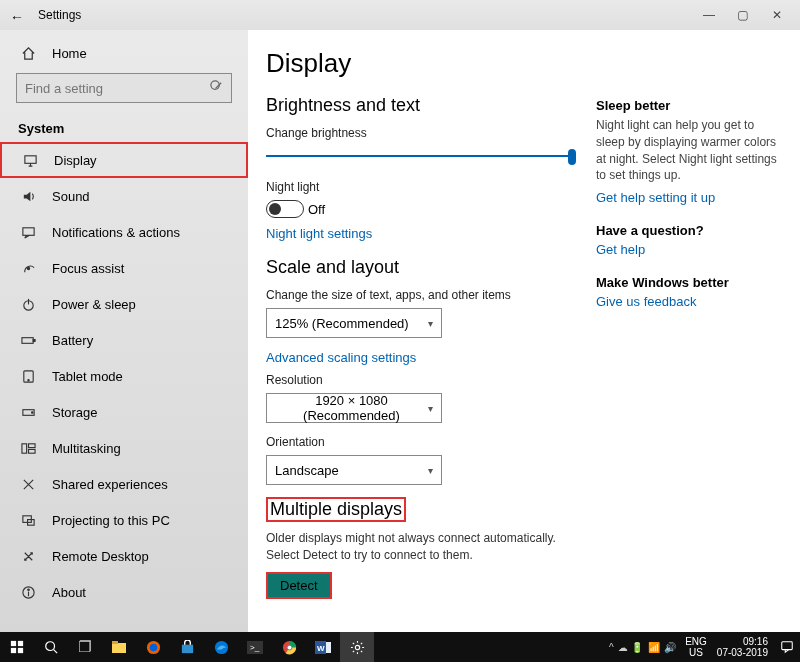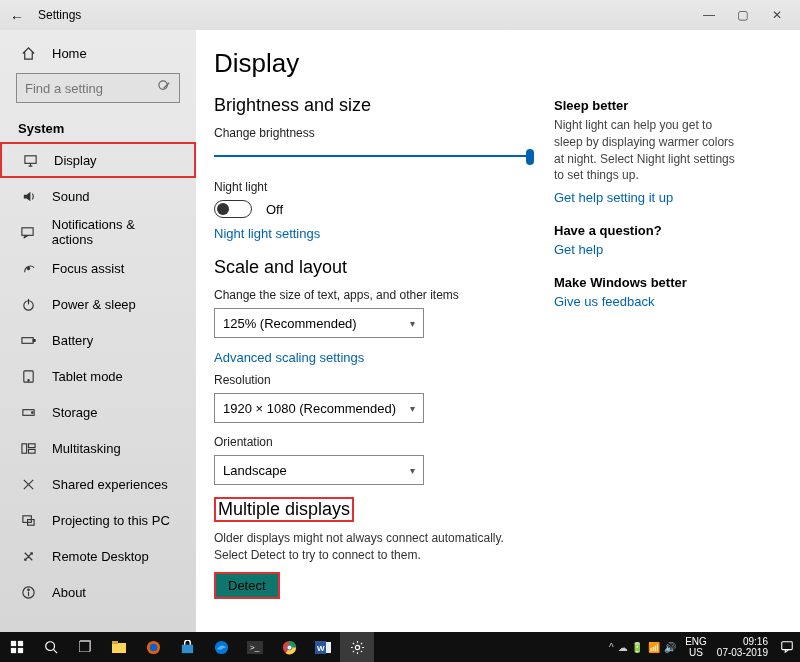--- a/index.html
+++ b/index.html
@@ -3,44 +3,44 @@
 <meta charset="utf-8">
 <style>
   * { box-sizing: border-box; margin: 0; padding: 0; }
   html, body { width: 800px; height: 662px; font-family: "Segoe UI", Arial, sans-serif; font-size: 13px; color: #000; background: #fff; overflow: hidden; }
   .titlebar { height: 30px; display: flex; align-items: center; background: linear-gradient(to bottom,#e9e9e9,#e0e0e0); padding: 0 6px; }
   .titlebar .back { width: 22px; text-align: center; font-size: 14px; cursor: default; }
   .titlebar .title { margin-left: 10px; font-size: 12px; }
   .titlebar .spacer { flex: 1; }
   .win-btn { width: 34px; text-align: center; font-size: 12px; color: #444; }
   .app { display: flex; height: 602px; }
-  .sidebar { width: 196px; background: linear-gradient(to bottom,#eaeaea,#d6d6d6); padding-top: 10px; }
+  .sidebar { width: 248px; background: linear-gradient(to bottom,#eaeaea,#d6d6d6); padding-top: 10px; }
   .home-row { display: flex; align-items: center; padding: 6px 18px; margin-bottom: 6px; }
   .home-row .icon, .nav-item .icon { width: 20px; display: inline-flex; align-items: center; justify-content: center; margin-right: 14px; font-size: 14px; color: #333; }
   .home-row .icon svg, .nav-item .icon svg { stroke: #333; }
   .search-wrap { margin: 6px 16px 10px 16px; position: relative; }
   .search { width: 100%; height: 30px; border: 1px solid #8a8a8a; background: #e2e2e2; padding: 0 28px 0 8px; font-size: 13px; color: #666; }
   .search-icon { position: absolute; right: 8px; top: 6px; font-size: 14px; color: #666; }
   .section-heading { font-weight: 600; padding: 8px 18px 6px 18px; font-size: 13px; }
   .nav-item { display: flex; align-items: center; height: 36px; padding: 0 18px; font-size: 13px; cursor: default; }
   .nav-item.selected { border: 2px solid #e03030; }
   .main { flex: 1; padding: 18px 14px 0 18px; overflow: hidden; position: relative; display: flex; }
   .content { flex: 1; max-width: 320px; }
   .right { width: 190px; margin-left: 20px; padding-top: 50px; }
   h1 { font-weight: 300; font-size: 26px; margin-bottom: 16px; }
   h2 { font-weight: 400; font-size: 18px; margin: 6px 0 10px 0; }
   .label { font-size: 12px; color: #222; margin-bottom: 6px; }
   .slider { position: relative; height: 20px; margin: 6px 0 14px 0; }
   .slider-track { position: absolute; top: 9px; left: 0; right: 0; height: 2px; background: #0063b1; }
   .slider-thumb { position: absolute; right: 0; top: 3px; width: 8px; height: 16px; background: #0063b1; border-radius: 4px; }
-  .toggle-row { display: flex; align-items: center; gap: 14px; margin-bottom: 8px; }
+  .toggle-row { display: flex; align-items: center; gap: 4px; margin-bottom: 8px; }
   .toggle { width: 38px; height: 18px; border: 1px solid #333; border-radius: 10px; position: relative; background: #fff; }
   .toggle-knob { position: absolute; top: 2px; left: 2px; width: 12px; height: 12px; border-radius: 50%; background: #333; }
   .link { color: #0063b1; font-size: 13px; margin: 4px 0; display: block; }
-  .dropdown { width: 210px; height: 30px; border: 1px solid #888; display: flex; align-items: center; justify-content: space-between; padding: 8px 8px; margin-bottom: 12px; font-size: 13px; background: #fff; text-align: center; }
+  .dropdown { width: 176px; height: 30px; border: 1px solid #888; display: flex; align-items: center; justify-content: space-between; padding: 8px 8px; margin-bottom: 12px; font-size: 13px; background: #fff; text-align: center; }
   .chev { font-size: 10px; color: #555; }
   .btn { border: 2px solid #e03030; padding: 4px 12px; background: #0f766e; display: inline-block; font-size: 13px; }
   .group { margin-bottom: 12px; }
   .right h3 { font-size: 13px; font-weight: 600; margin-bottom: 4px; }
   .right p { font-size: 12px; color: #444; line-height: 1.4; margin-bottom: 6px; }
   .right .link { margin-bottom: 18px; }
   .multidisp-head { border: 2px solid #e03030; display: inline-block; padding: 0 2px; font-size: 18px; font-weight: 400; }
   .hint { font-size: 12px; color: #333; margin: 8px 0; line-height: 1.4; }
   
   .taskbar { height: 30px; background: #101010; display: flex; align-items: center; color: #fff; font-size: 11px; }
@@ -199,21 +199,21 @@
             </svg>
           </span>
           <span>About</span>
         </div>
       </div>
   </div>
 
   <div class="main">
     <div class="content">
       <h1>Display</h1>
-      <h2>Brightness and size</h2>
+      <h2>Brightness and text</h2>
       <div class="label">Change brightness</div>
       <div class="slider">
         <div class="slider-track"></div>
           <div class="slider-thumb"></div>
       </div>
       <div class="label">Night light</div>
       <div class="toggle-row">
         <div class="toggle">
             <div class="toggle-knob"></div>
           </div>

